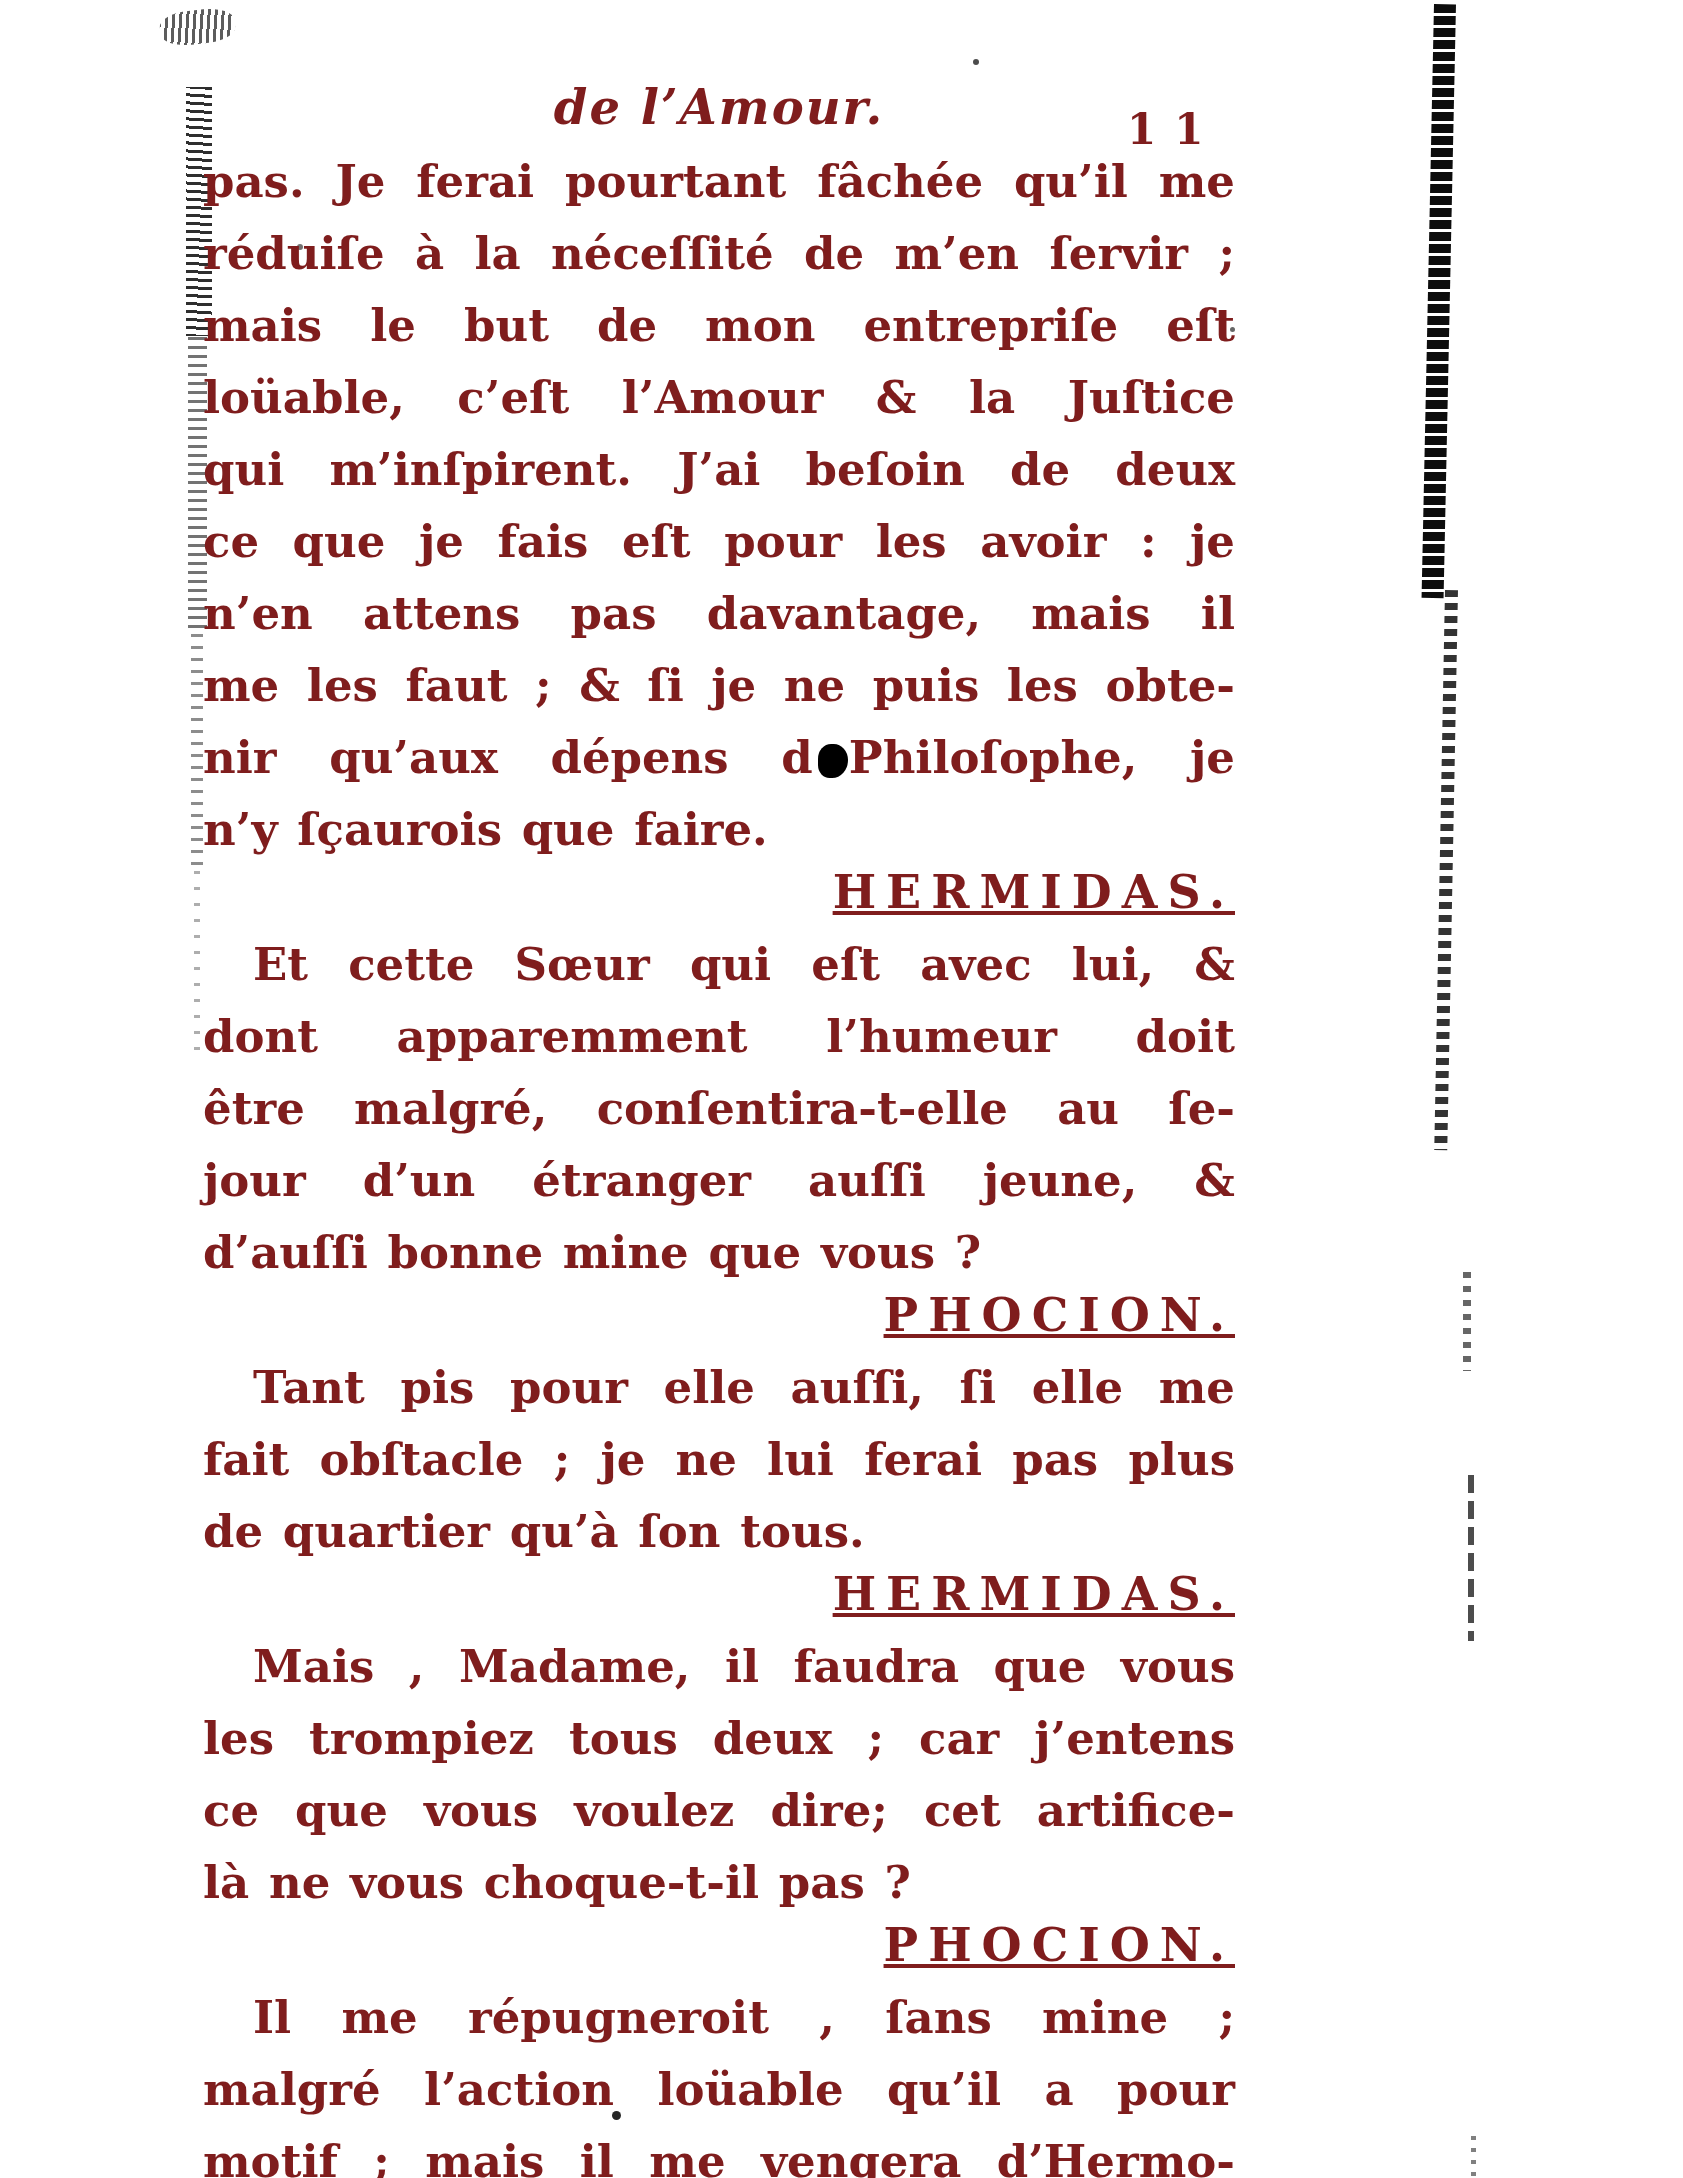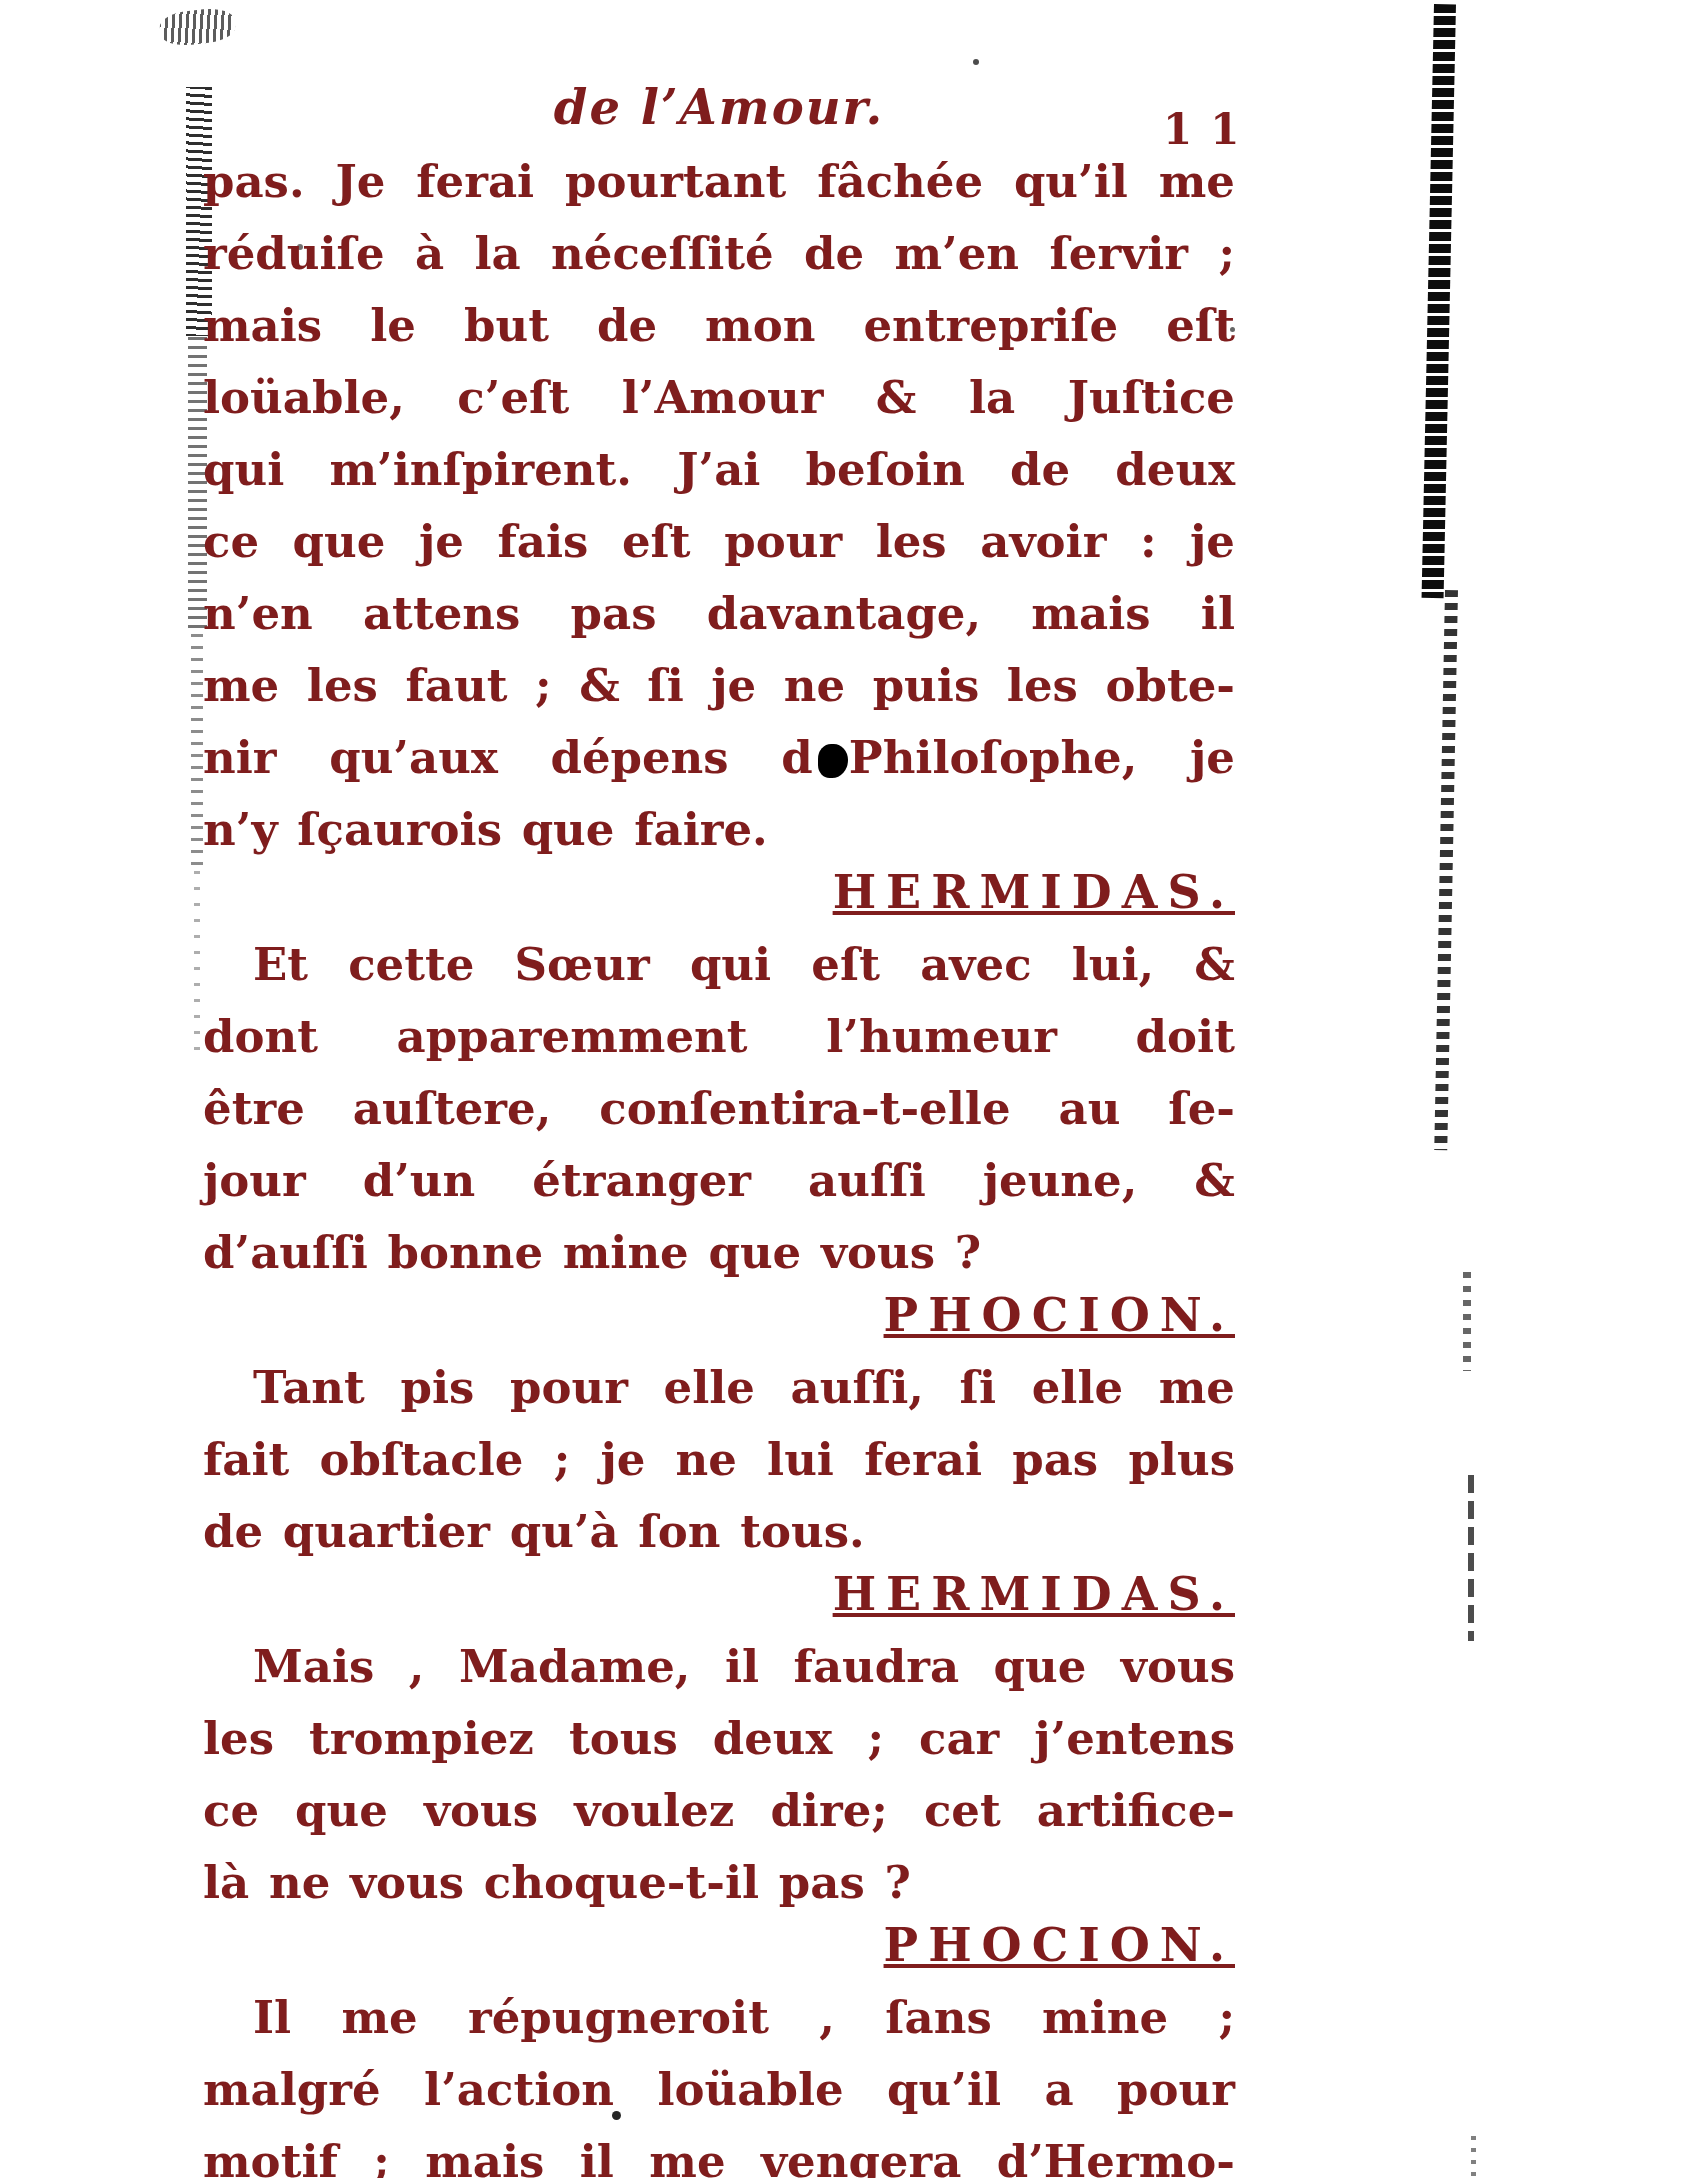--- a/index.html
+++ b/index.html
@@ -12,21 +12,21 @@
     color:#7f1d1d;
   }
   
   .running-head{
     position:absolute;left:203px;top:79px;width:1032px;
     text-align:center;font-style:italic;font-weight:bold;font-size:48px;
     letter-spacing:2px;
   }
   .page-number{
     position:absolute;left:1127px;top:105px;
-    font-size:42px;font-weight:bold;letter-spacing:18px;margin-left:36px;
+    font-size:42px;font-weight:bold;letter-spacing:18px;
   }
   
   .text-block{
     position:absolute;left:203px;top:141px;width:1032px;
     font-size:45px;font-weight:bold;line-height:63px;
     word-spacing:4px;
   }
   .line{white-space:normal;}
   .body-line{text-align:justify;text-align-last:justify;margin-top:9px;}
   .body-line.last{text-align-last:left;}
@@ -97,21 +97,21 @@
       <div class="line body-line">loüable, c’eſt l’Amour &amp; la Juſtice</div>
       <div class="line body-line">qui m’inſpirent. J’ai beſoin de deux</div>
       <div class="line body-line">ce que je fais eſt pour les avoir : je</div>
       <div class="line body-line">n’en attens pas davantage, mais il</div>
       <div class="line body-line">me les faut ; &amp; ſi je ne puis les obte-</div>
       <div class="line body-line"><span>nir qu’aux dépens d</span><span class="ink-blot"></span><span>Philoſophe, je</span></div>
       <div class="line body-line last">n’y ſçaurois que faire.</div>
       <div class="line heading">HERMIDAS.</div>
       <div class="line body-line indent">Et cette Sœur qui eſt avec lui, &amp;</div>
       <div class="line body-line">dont apparemment l’humeur doit</div>
-      <div class="line body-line">être auſtere, conſentira-t-elle au ſe-</div>
+      <div class="line body-line">être malgré, conſentira-t-elle au ſe-</div>
       <div class="line body-line">jour d’un étranger auſſi jeune, &amp;</div>
       <div class="line body-line last">d’auſſi bonne mine que vous ?</div>
       <div class="line heading">PHOCION.</div>
       <div class="line body-line indent">Tant pis pour elle auſſi, ſi elle me</div>
       <div class="line body-line">fait obſtacle ; je ne lui ferai pas plus</div>
       <div class="line body-line last">de quartier qu’à ſon tous.</div>
       <div class="line heading">HERMIDAS.</div>
       <div class="line body-line indent">Mais , Madame, il faudra que vous</div>
       <div class="line body-line">les trompiez tous deux ; car j’entens</div>
       <div class="line body-line">ce que vous voulez dire; cet artifice-</div>

